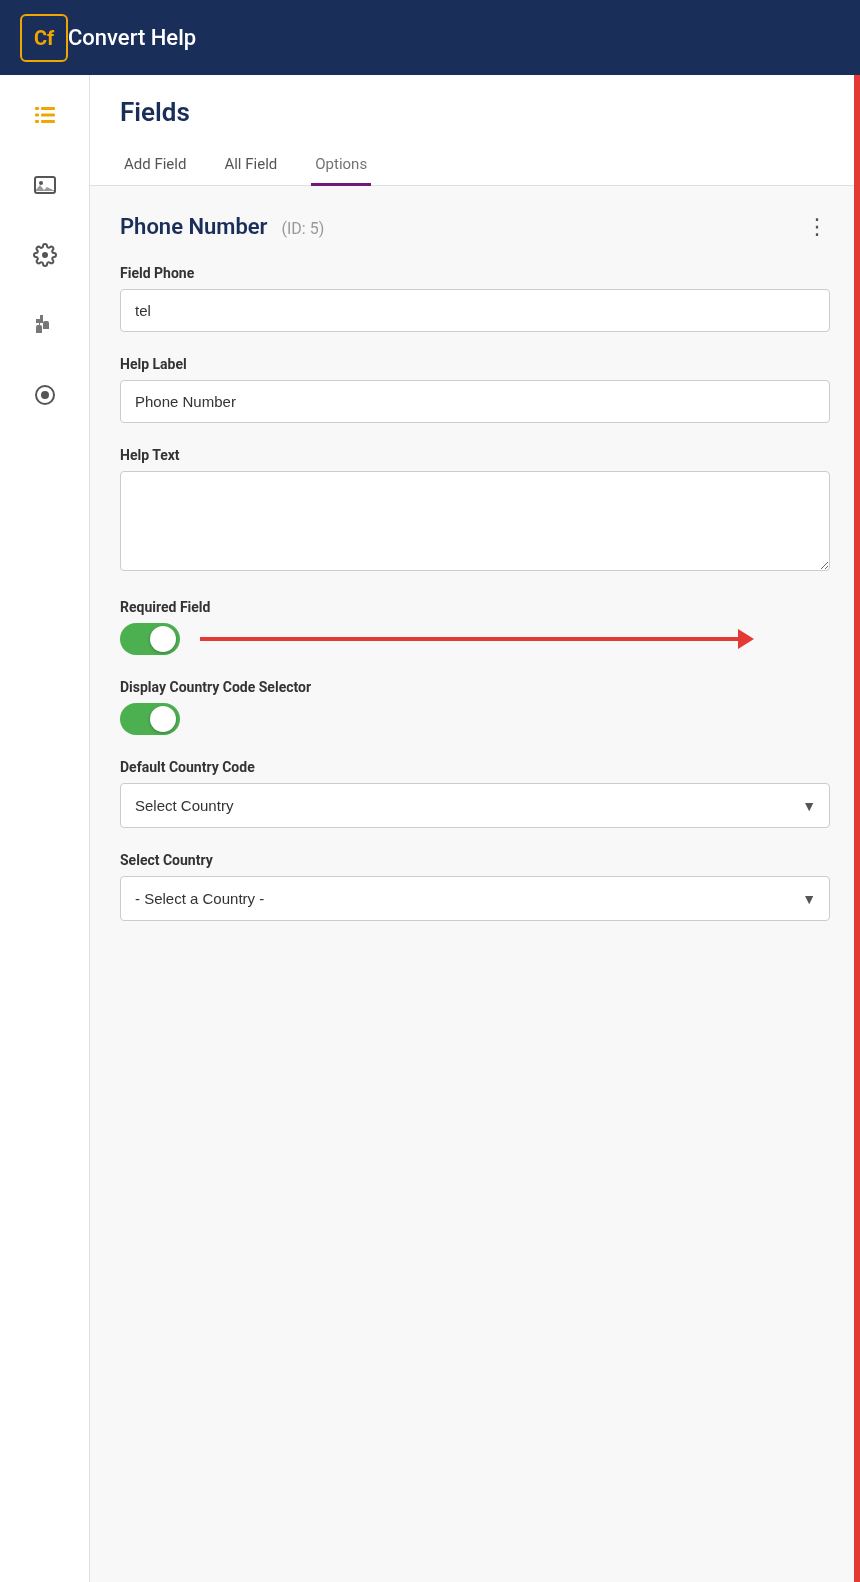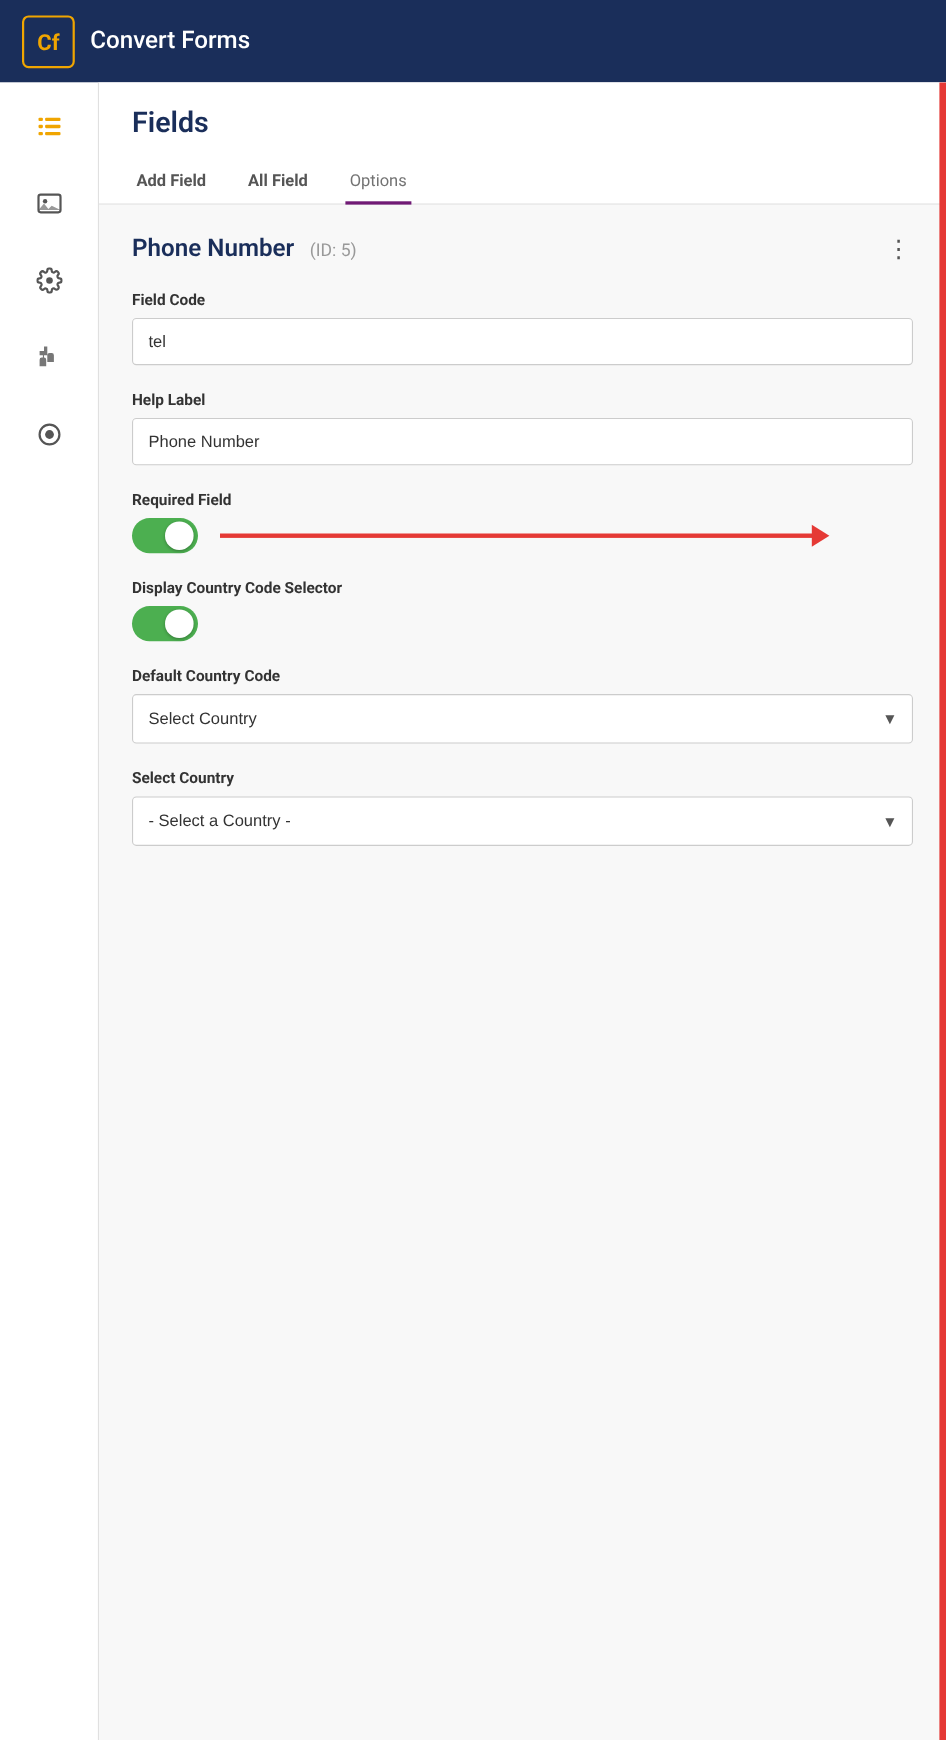--- a/index.html
+++ b/index.html
@@ -5,21 +5,20 @@
     * { box-sizing: border-box; margin: 0; padding: 0; }
     body { font-family: -apple-system, BlinkMacSystemFont, 'Segoe UI', Roboto, sans-serif; background: #f0f0f0; width: 860px; min-height: 1582px; }
 
     
     .header {
       background: #1a2e5a;
       height: 75px;
       display: flex;
       align-items: center;
       padding: 0 20px;
-      gap: 14px;
     }
     .logo-box {
       width: 48px;
       height: 48px;
       border: 2px solid #f0a500;
       border-radius: 6px;
       display: flex;
       align-items: center;
       justify-content: center;
       color: #f0a500;
@@ -95,21 +94,21 @@
     }
 
     
     .tabs {
       display: flex;
       gap: 30px;
     }
     .tab {
       padding: 10px 4px;
       font-size: 15px;
-      font-weight: 700;
+      font-weight: 400;
       color: #555;
       cursor: pointer;
       border-bottom: 3px solid transparent;
       margin-bottom: -1px;
     }
     .tab.active {
       color: #737373;
       border-bottom: 3px solid #701a75;
       font-weight: 400;
     }
@@ -240,21 +239,21 @@
       font-size: 14px;
     }
   </style>
 </head>
 <body>
 
 <div class="header">
   <div class="logo-box">
     <span>Cf</span>
   </div>
-  <span class="header-title">Convert Forms</span>
+  <span class="header-title">Convert Help</span>
 </div>
 
 <div class="layout">
 
   <div class="sidebar">
     <div class="sidebar-icon active">
       <svg width="24" height="24" viewBox="0 0 24 24" fill="currentColor">
         <rect x="2" y="4" width="4" height="3" rx="1"></rect>
         <rect x="8" y="4" width="14" height="3" rx="1"></rect>
         <rect x="2" y="10.5" width="4" height="3" rx="1"></rect>
@@ -306,29 +305,33 @@
 
       <div class="field-title-row">
         <div>
           <span class="field-title">Phone Number</span>
           <span class="field-id">(ID: 5)</span>
         </div>
         <button class="more-btn">⋮</button>
       </div>
 
       <div class="form-group">
-        <label class="form-label">Field Code</label>
+        <label class="form-label">Field Phone</label>
         <input class="form-input" type="text" value="tel" style="">
       </div>
 
       <div class="form-group">
         <label class="form-label">Help Label</label>
         <input class="form-input" type="text" value="Phone Number" style="">
       </div>
 
+      <div class="form-group">
+        <label class="form-label">Help Text</label>
+        <textarea class="form-textarea" style=""></textarea>
+      </div>
 
       <div class="form-group">
         <label class="form-label">Required Field</label>
         <div class="arrow-container">
           <div class="toggle">
             <div class="toggle-track">
               <div class="toggle-thumb"></div>
             </div>
           </div>
 

